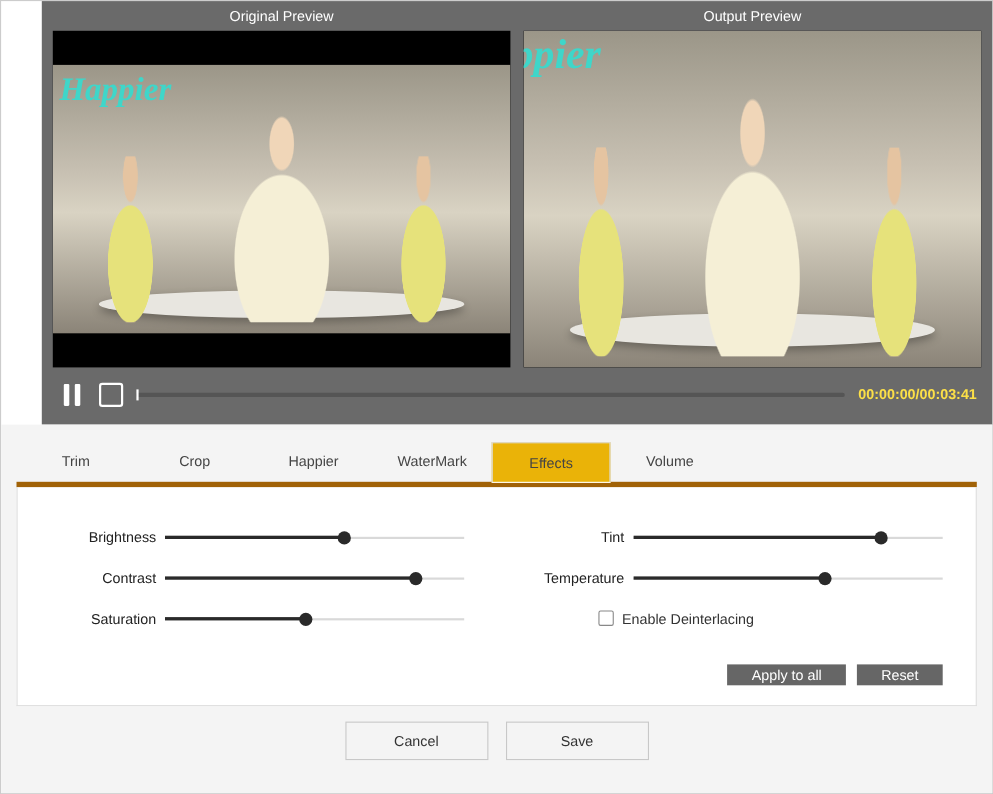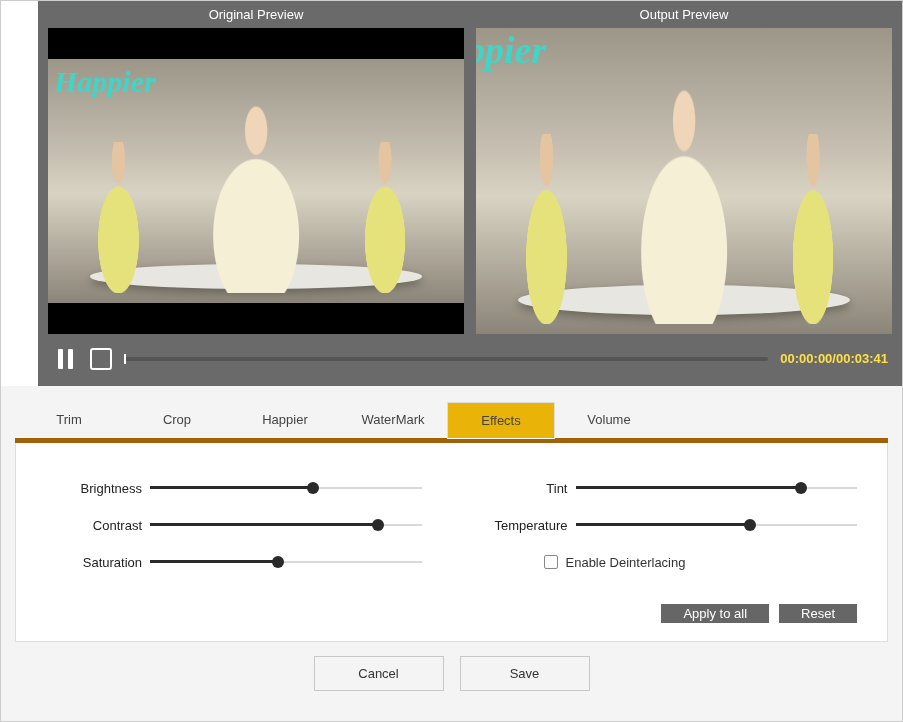--- a/index.html
+++ b/index.html
@@ -219,21 +219,21 @@
       gap: 60px;
     }
     .slider-col {
       flex: 1;
       display: flex;
       flex-direction: column;
       gap: 22px;
     }
     .slider-row {
       display: flex;
-      align-items: center;
+      align-items: flex-end;
       gap: 8px;
     }
     .slider-label {
       width: 96px;
       text-align: right;
       font-size: 13px;
       color: #222;
     }
     .slider-label.right-col {
       width: 86px;

